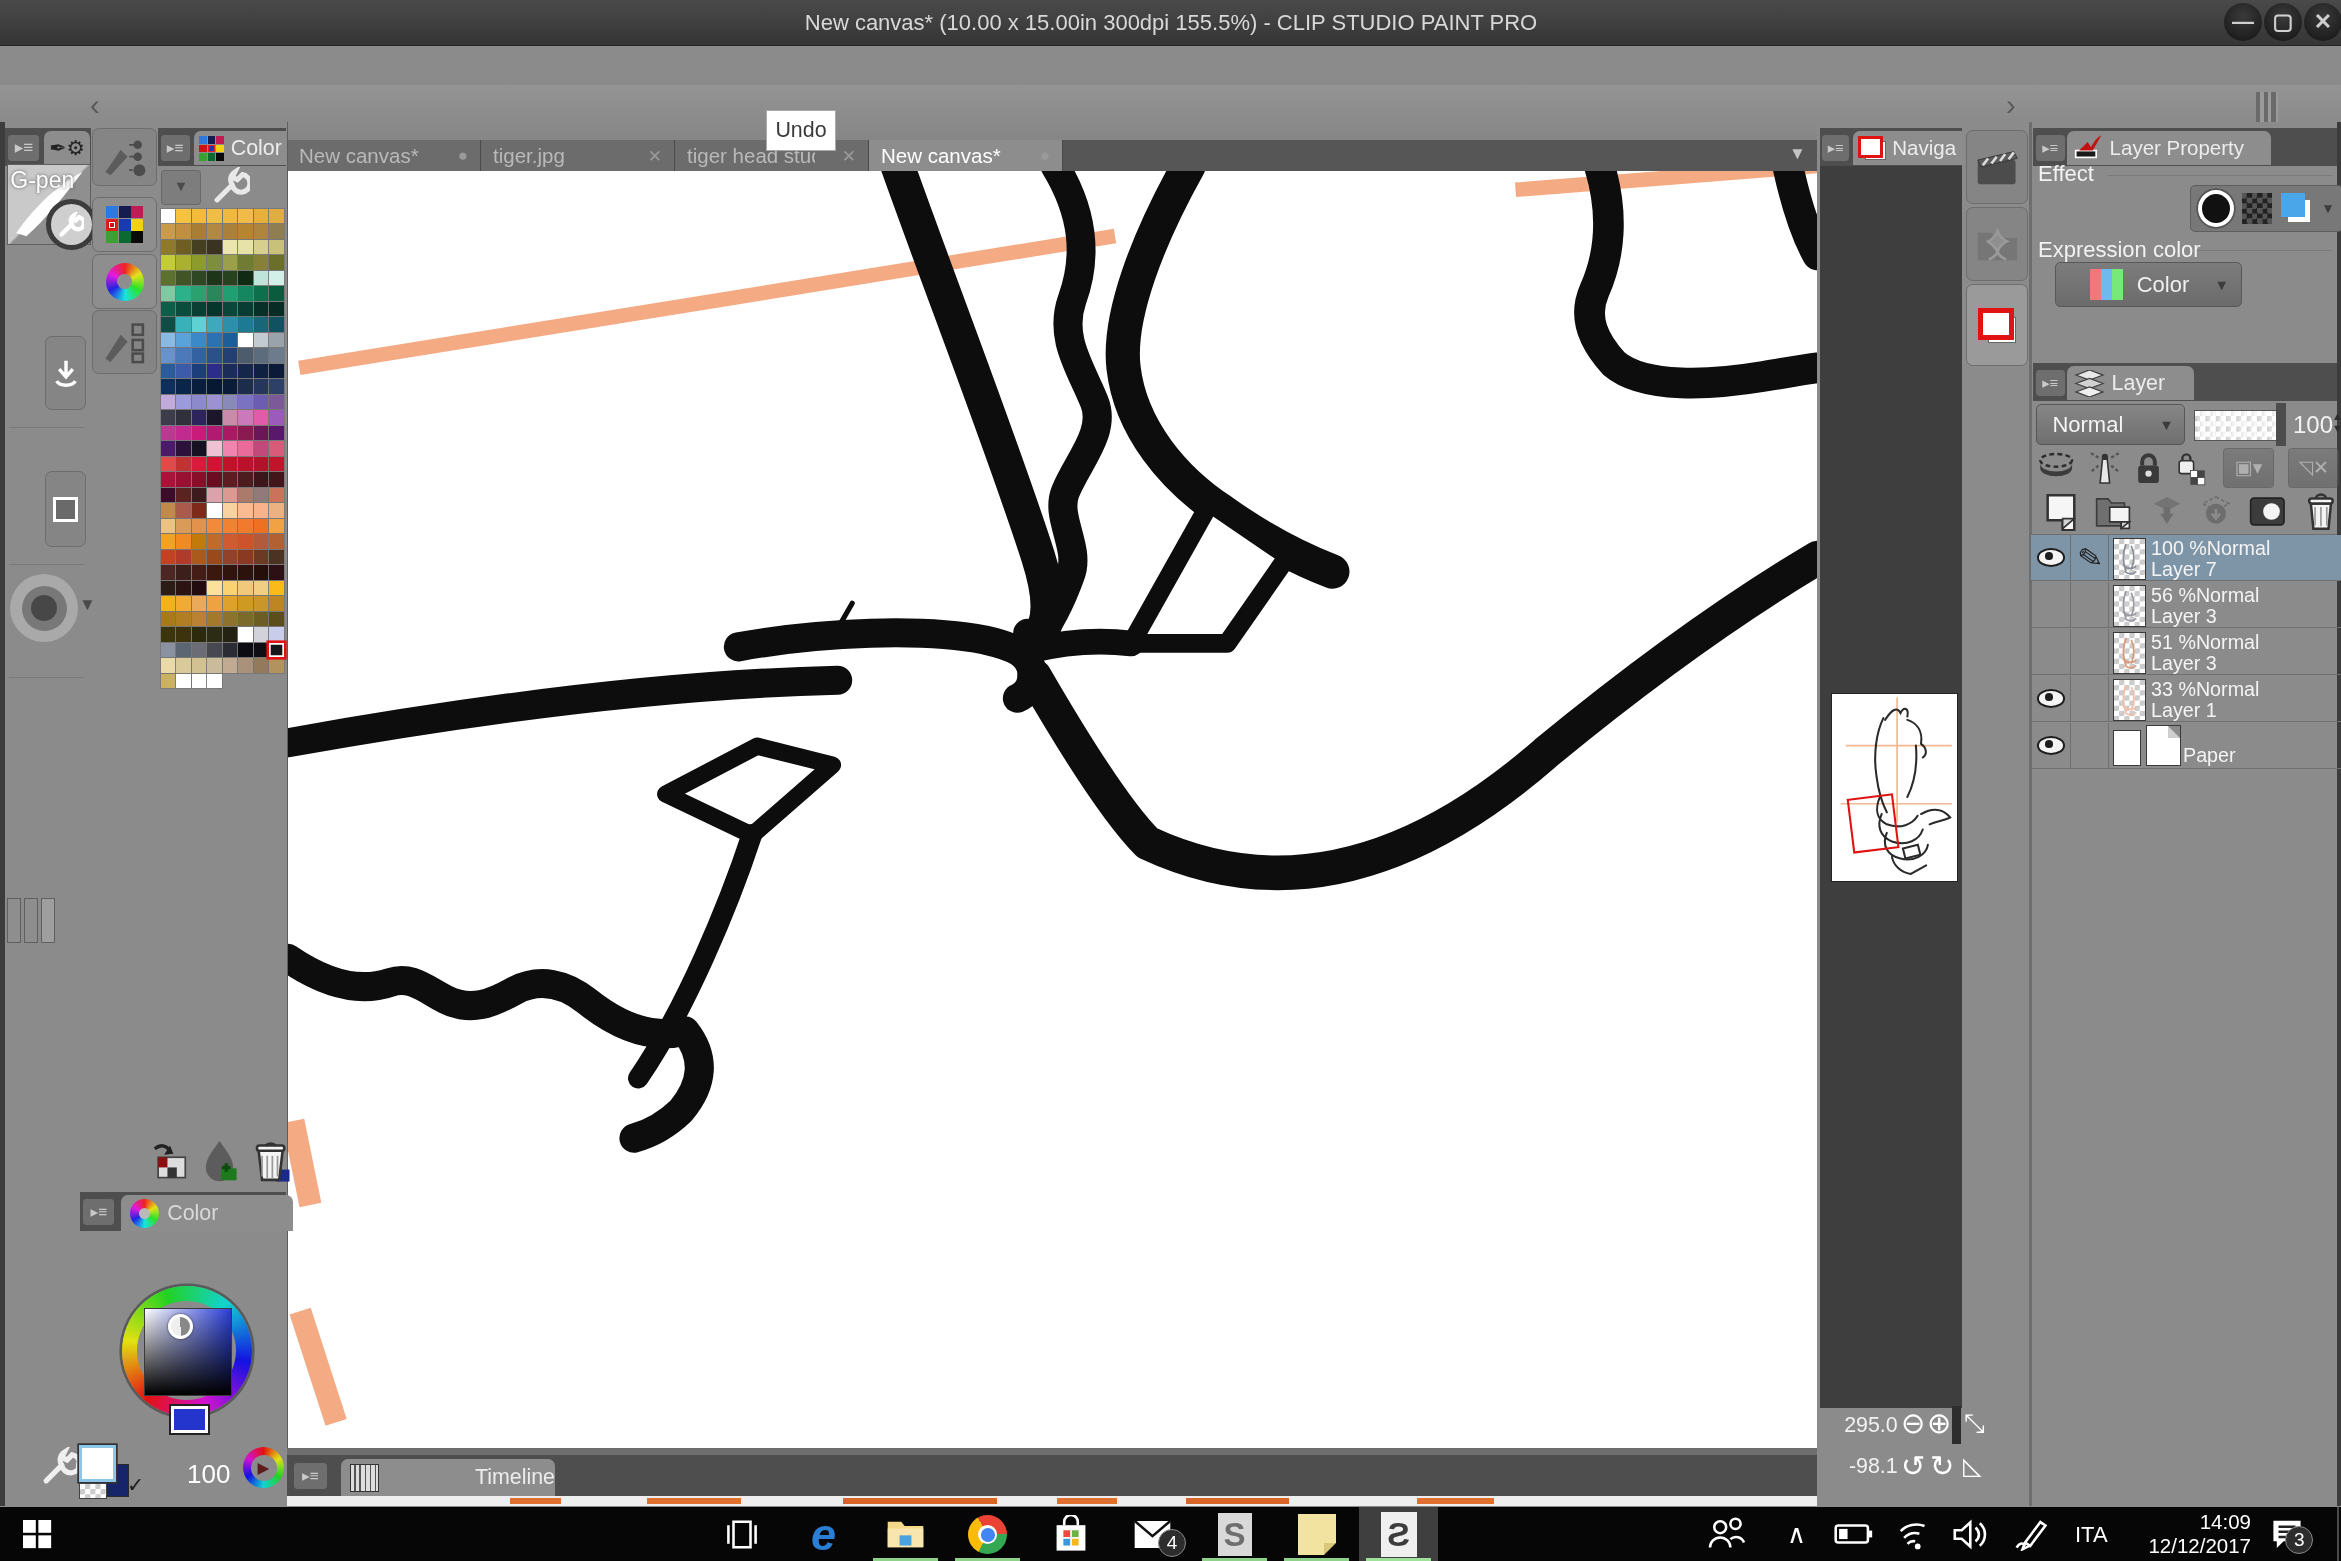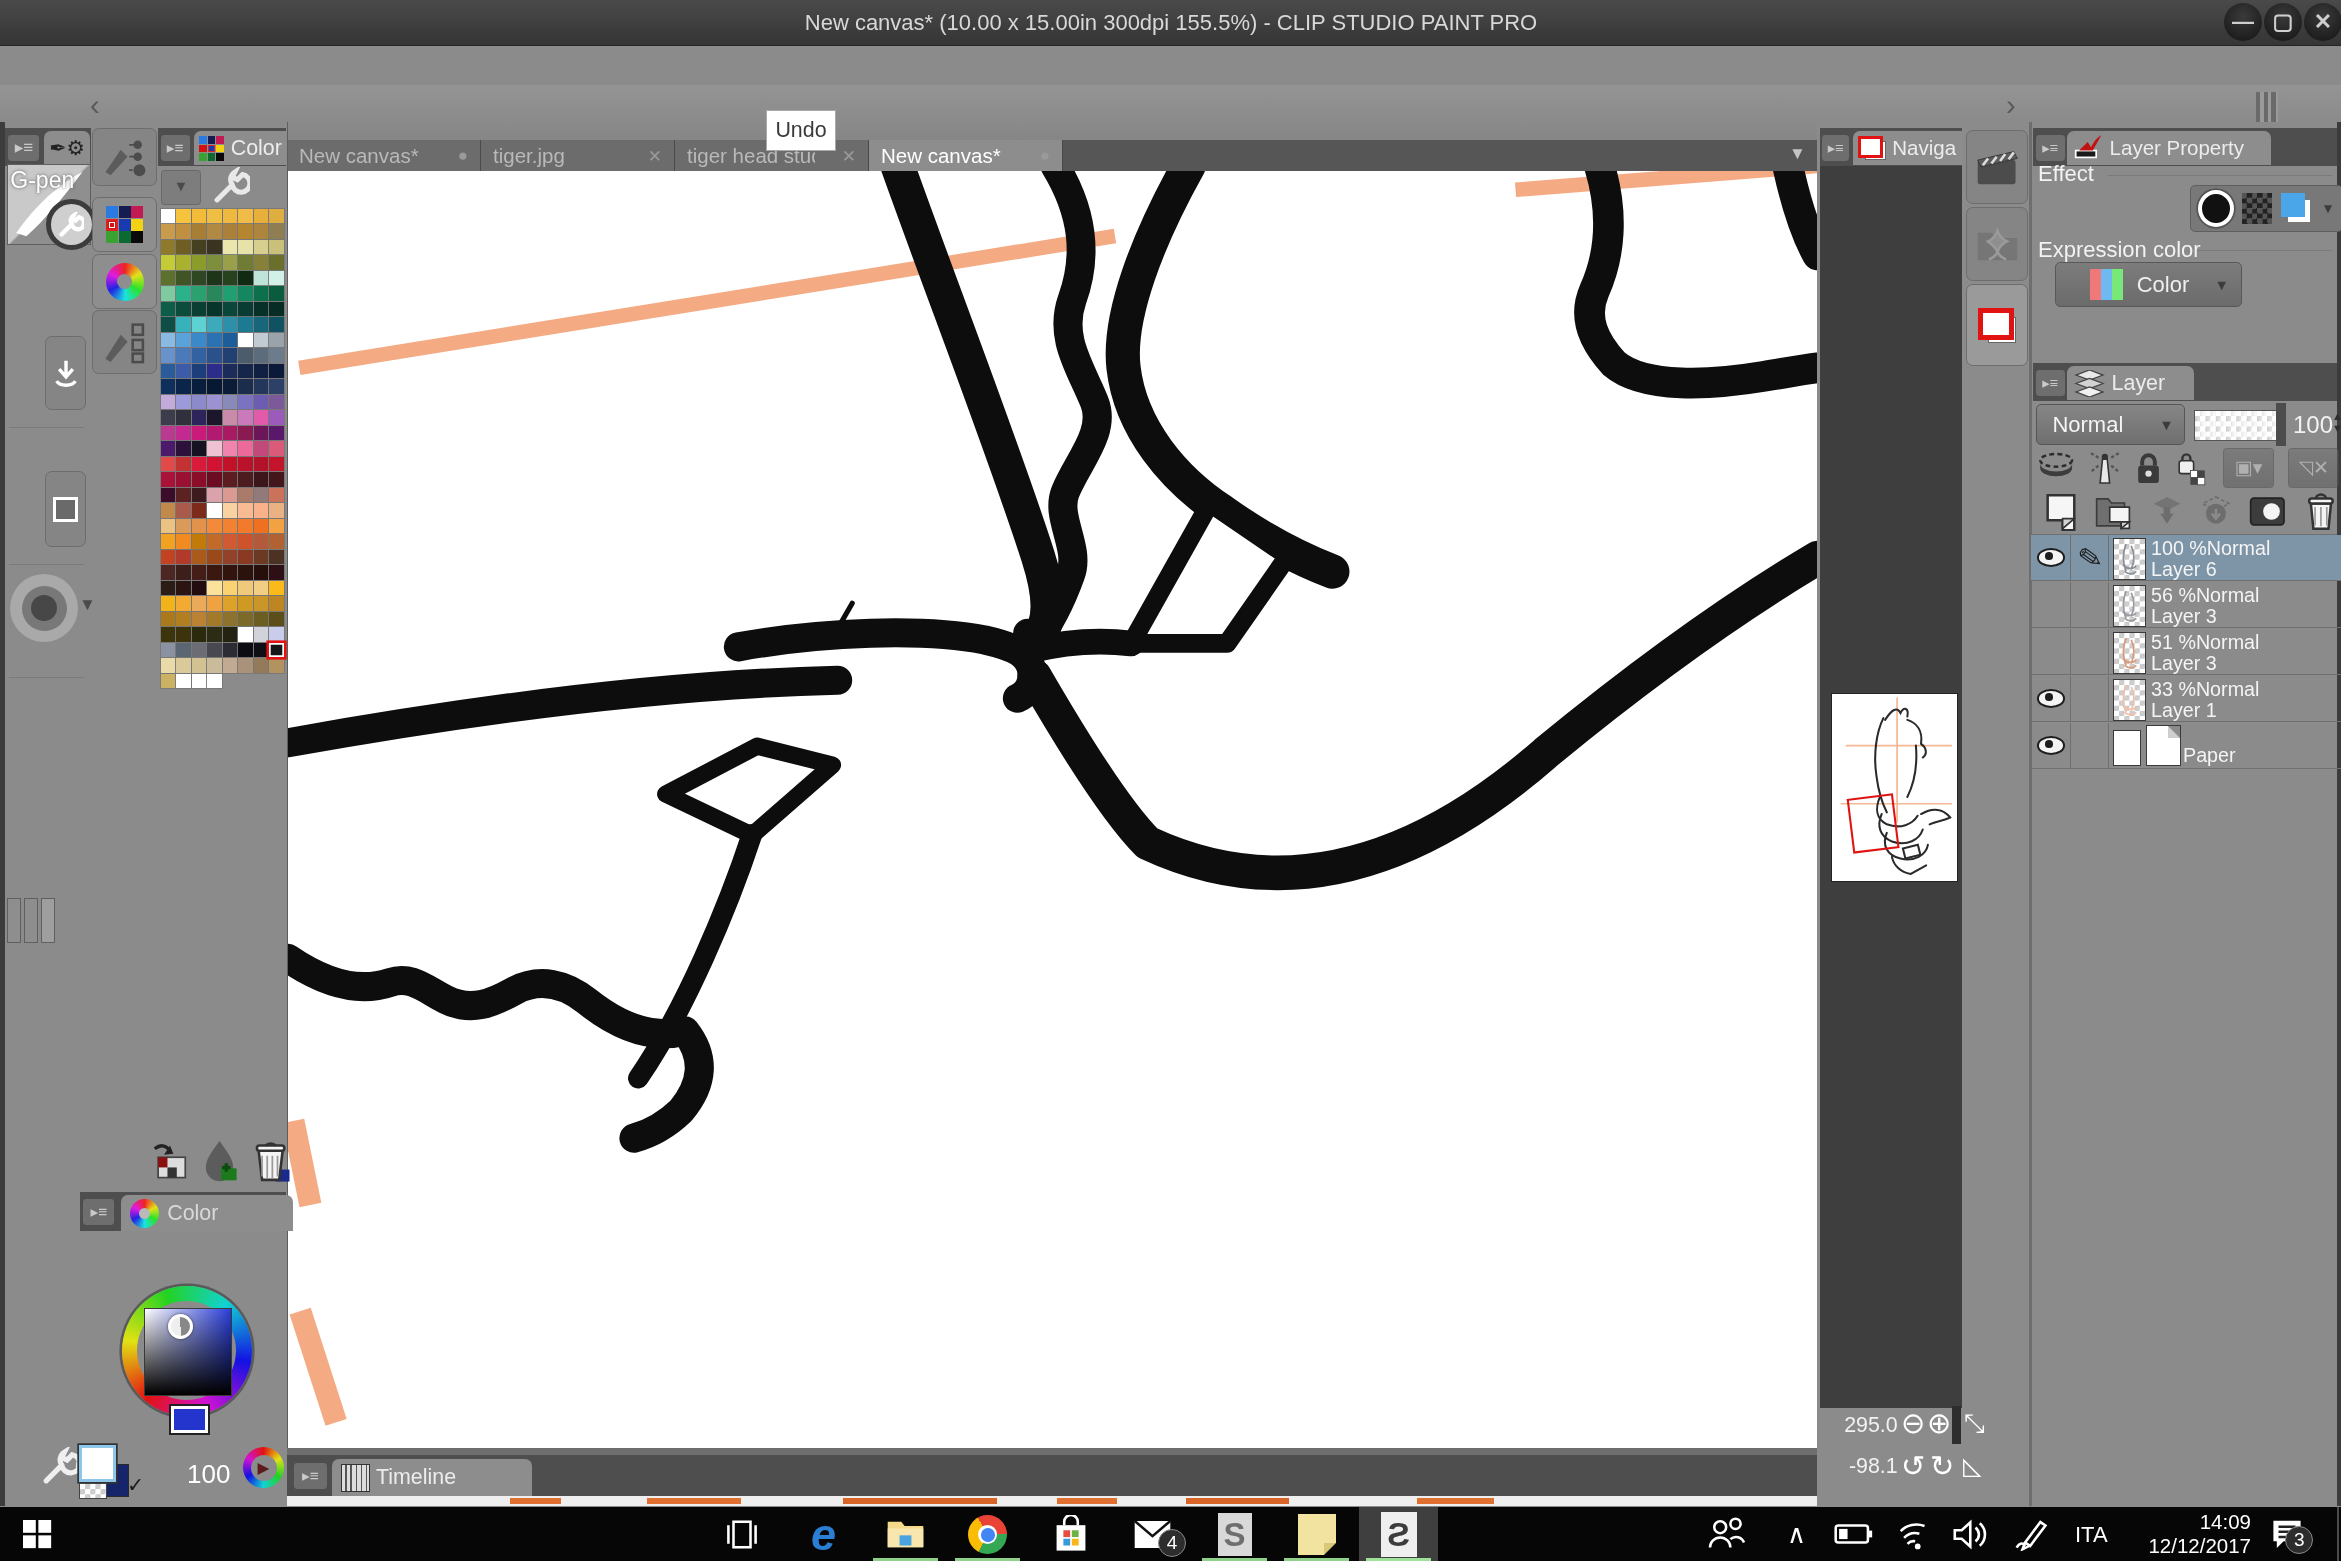--- a/index.html
+++ b/index.html
@@ -673,21 +673,21 @@
     <div class="abs" style="left:243px;top:1325px;width:41px;height:41px;border-radius:50%;background:conic-gradient(#e21212,#e2e212,#22d222,#12d2d2,#1212e2,#d212d2,#e21212);display:flex;align-items:center;justify-content:center;">
       <div style="width:26px;height:26px;border-radius:50%;background:#8b8b8b;display:flex;align-items:center;justify-content:center;">
           <span style="color:#5c1c1c;font-size:15.4px;">▶</span>
         </div>
     </div>
   </div>
 
   <div class="abs" style="left:287px;top:1448px;width:1531px;height:6.8px;background:#6e6e6e;"></div>
   <div class="abs phead" style="left:287px;top:1455px;width:1531px;height:41px;">
     <div class="abs pmenu" style="left:6.8px;top:7.7px;width:33px;height:26px;font-size:15.4px;line-height:26px;">▸≡</div>
-    <div class="abs ptab" style="left:45px;top:4.3px;width:197px;height:37px;padding-left:3px;">
+    <div class="abs ptab" style="left:54px;top:4.3px;width:197px;height:37px;padding-left:17px;justify-content:flex-end;">
       <div class="abs" style="left:8.6px;top:5.1px;width:27px;height:26px;background:repeating-linear-gradient(90deg,#ddd 0 3.4px,#555 3.4px 5.1px);border:1.7px solid #333;"></div>
       <span style="margin-left:41px;font-size:21.4px;">Timeline</span>
     </div>
   </div>
   <div class="abs" style="left:287px;top:1496px;width:1531px;height:10.3px;background:#efefef;overflow:hidden;">
     <div class="abs" style="left:223px;top:1.7px;width:51px;height:6.8px;background:#e07030;"></div>
     <div class="abs" style="left:360px;top:1.7px;width:94px;height:6.8px;background:#e07030;"></div>
     <div class="abs" style="left:556px;top:1.7px;width:154px;height:6.8px;background:#d86428;"></div>
     <div class="abs" style="left:770px;top:1.7px;width:60px;height:6.8px;background:#e07030;"></div>
     <div class="abs" style="left:899px;top:1.7px;width:103px;height:6.8px;background:#d86428;"></div>
@@ -888,21 +888,21 @@
             <svg width="31" height="40" viewBox="0 0 36 47">
               <g stroke="#8a8f98" stroke-width="2" fill="none">
                 <path d="M14,6 C10,16 10,28 14,38"></path>
                 <path d="M20,8 C24,16 24,26 20,36"></path>
                 <path d="M10,30 q8,8 16,2"></path>
                 <path d="M12,38 q8,6 14,0"></path>
               </g>
             </svg>
           </div>
           <div class="l1"><span>100</span> <span>%</span><span>Normal</span></div>
-          <div class="l2">Layer 6</div>
+          <div class="l2">Layer 7</div>
         </div>
         <div class="lrow" style="top: 47px;">
           <div class="c1"></div>
           <div class="c2"></div>
           <div class="thumb checker">
             <svg width="31" height="40" viewBox="0 0 36 47">
               <g stroke="#9a9aa2" stroke-width="2" fill="none">
                 <path d="M14,6 C10,16 10,28 14,38"></path>
                 <path d="M20,8 C24,16 24,26 20,36"></path>
                 <path d="M10,30 q8,8 16,2"></path>

